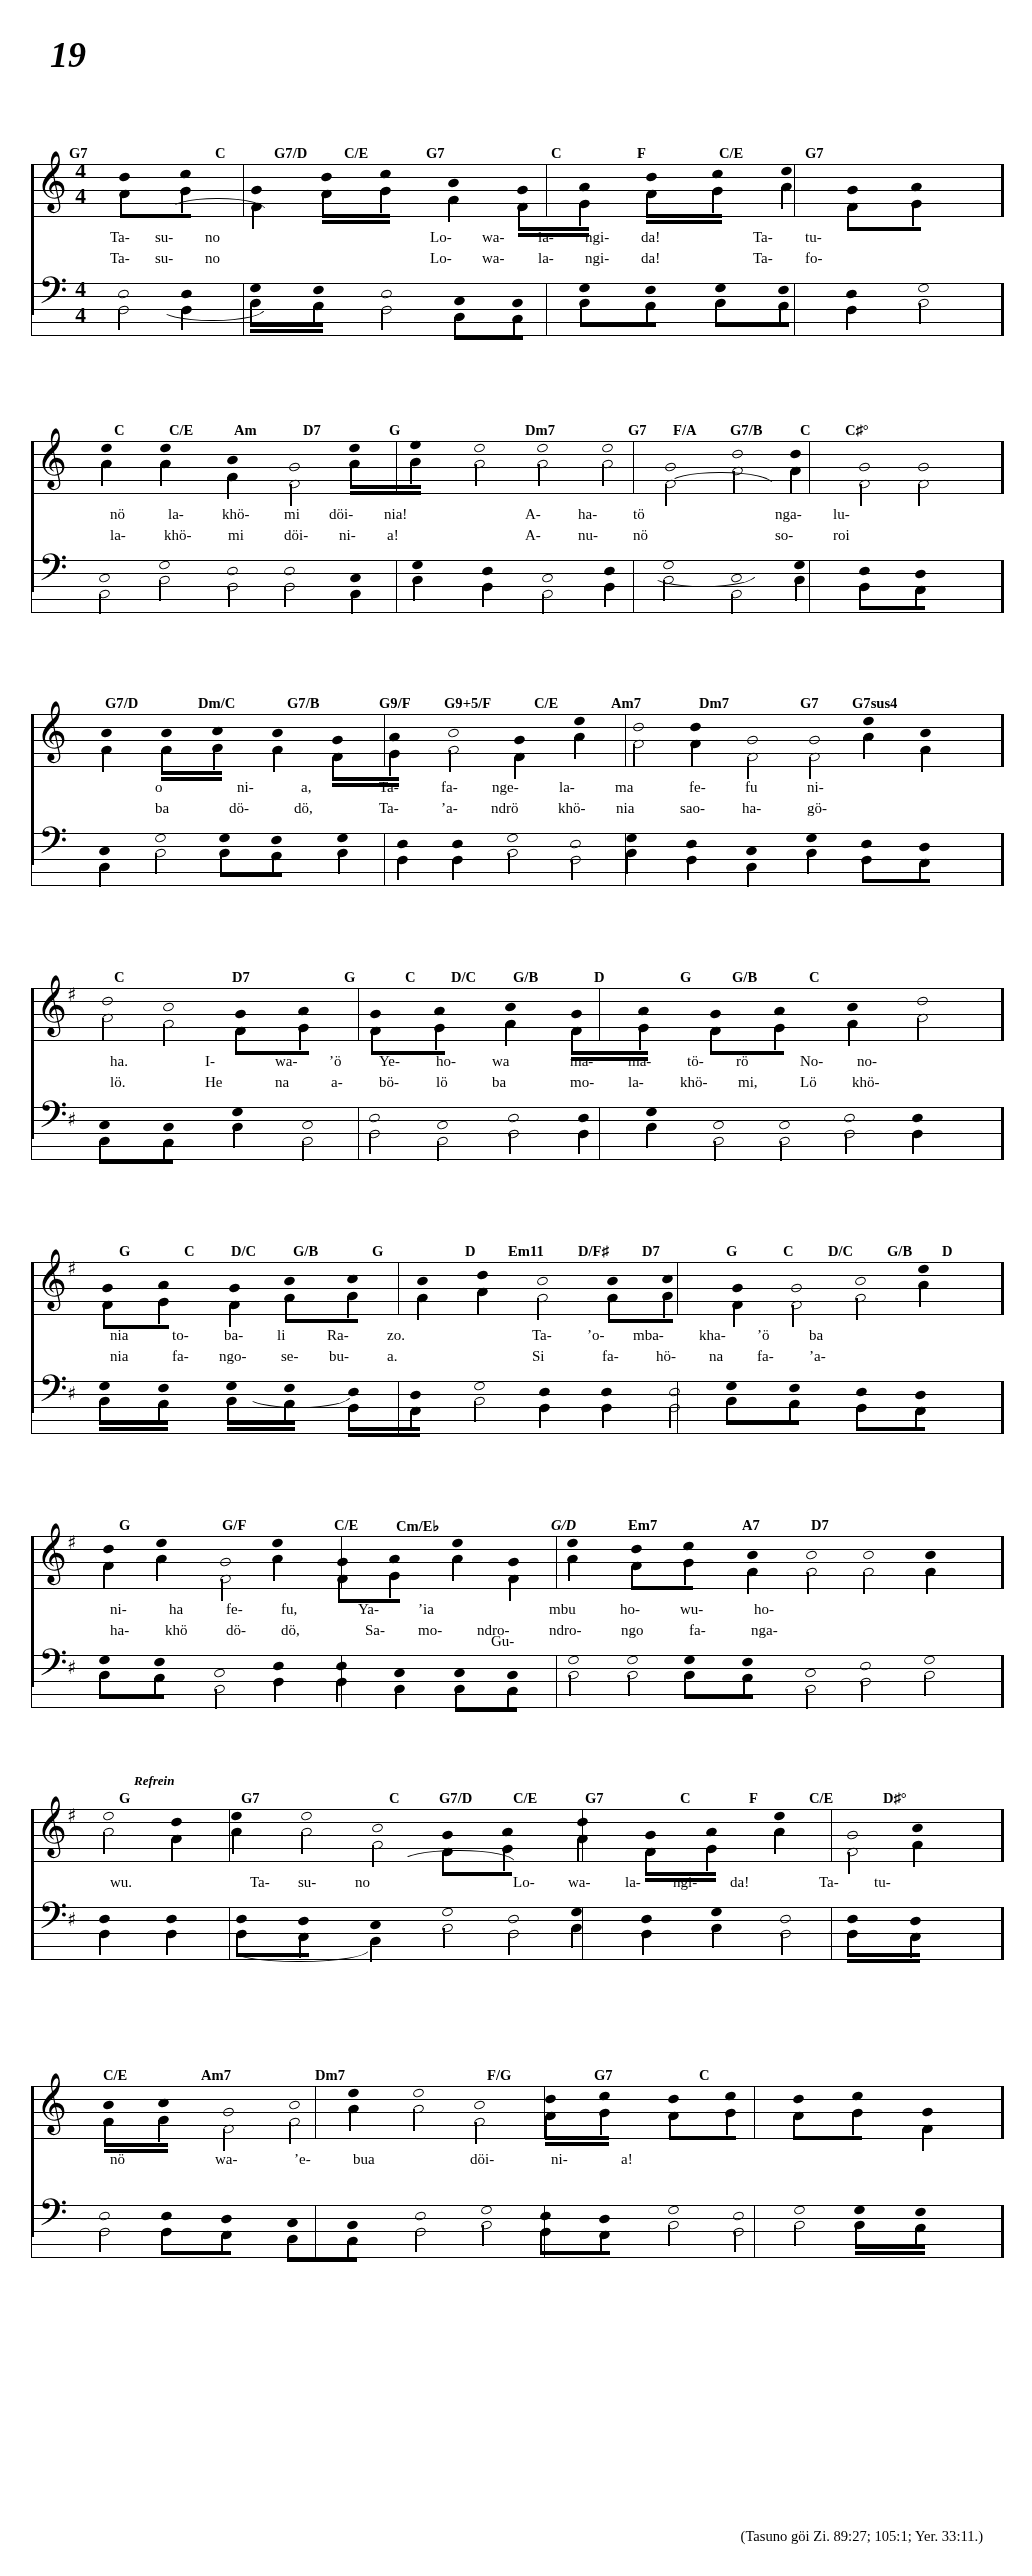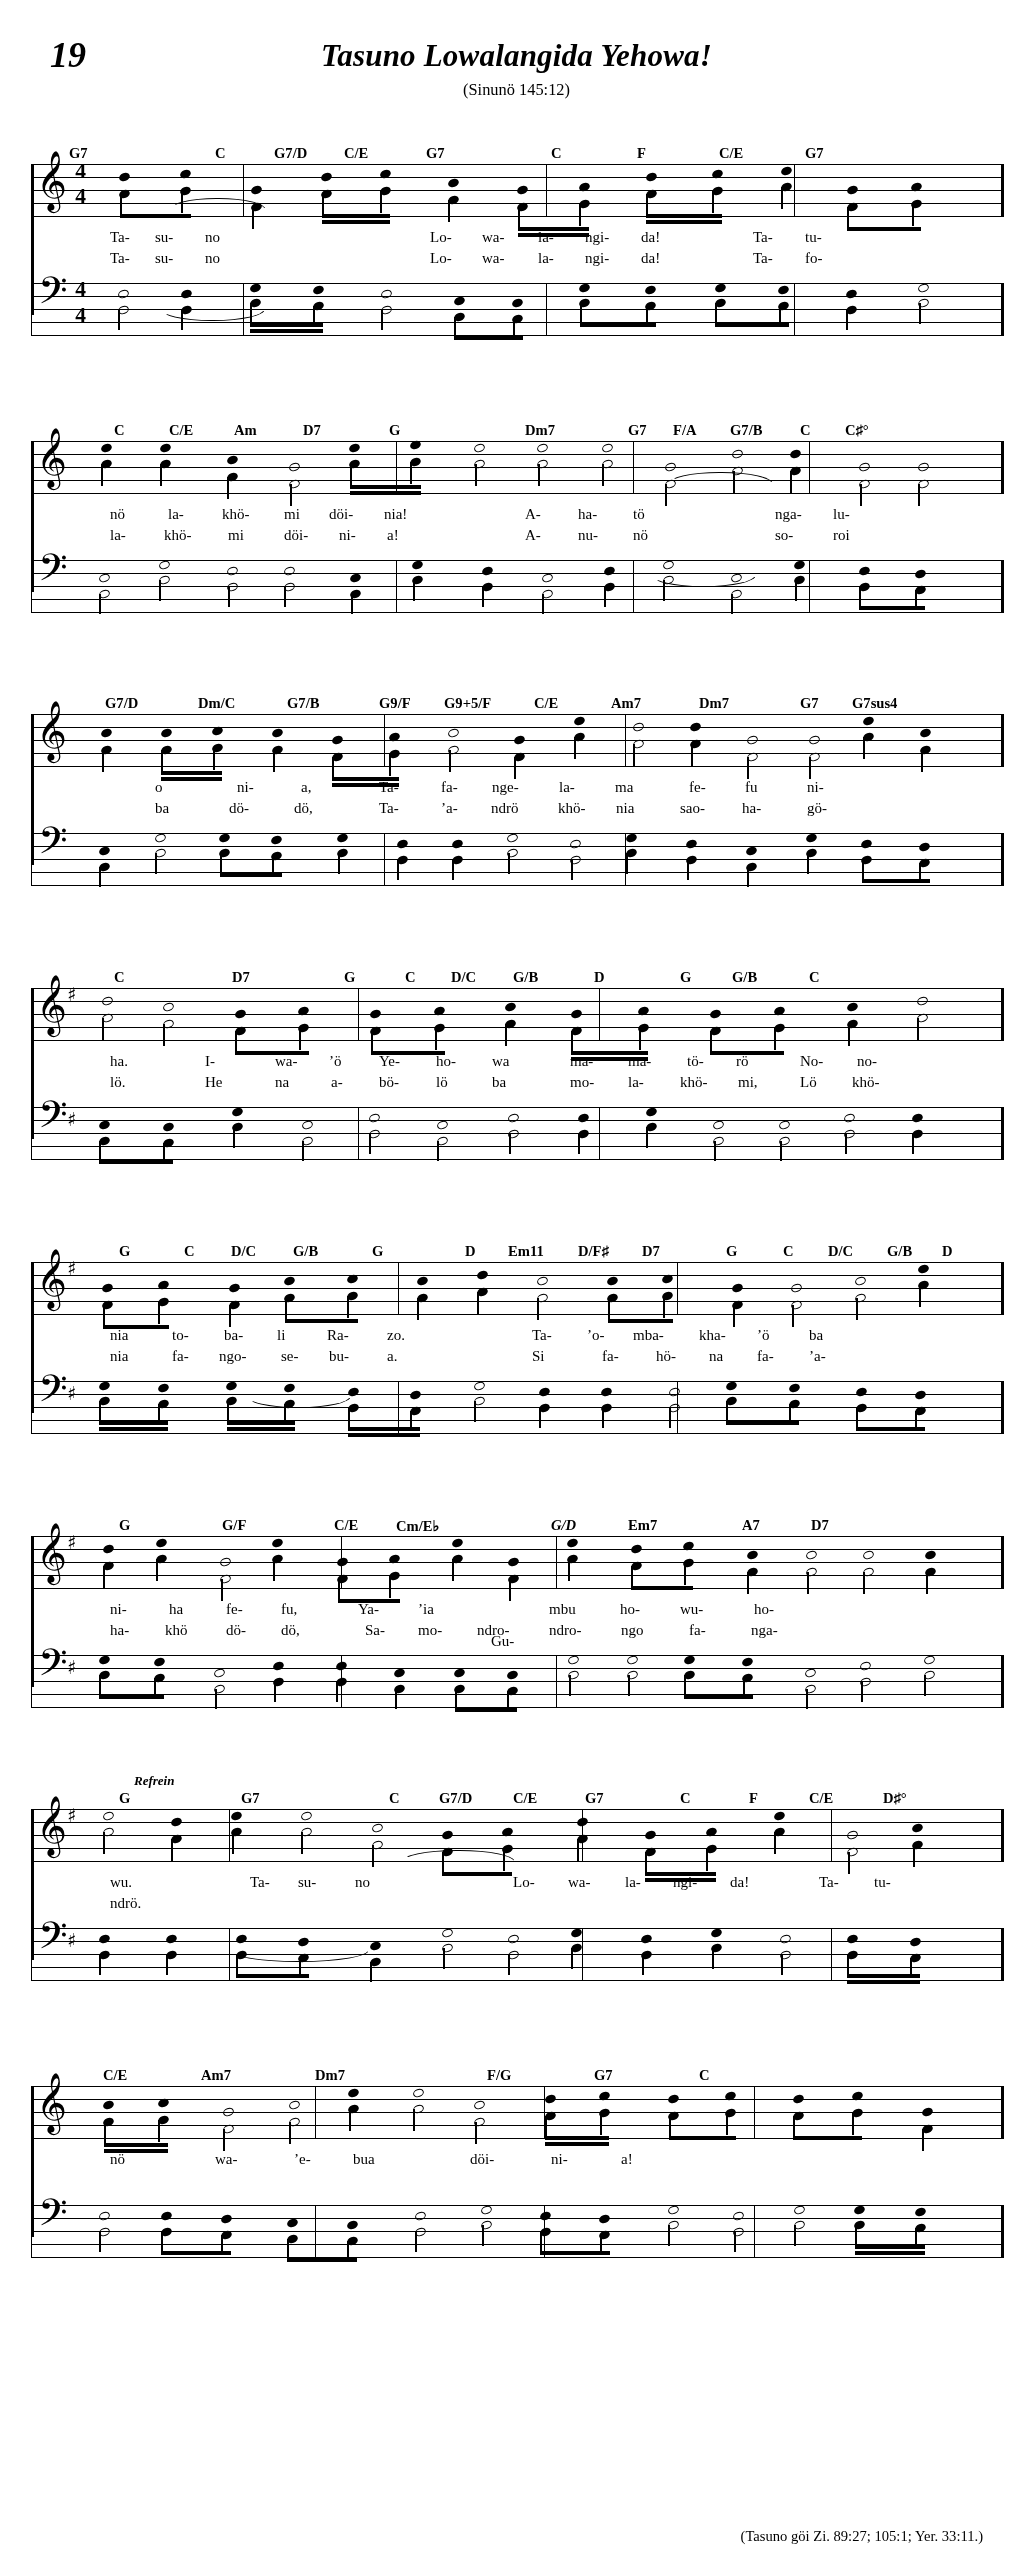--- a/index.html
+++ b/index.html
@@ -199,22 +199,20 @@
     font-family: "Liberation Serif", serif;
   }
 </style>
 </head>
 <body>
 
 <div class="page">
 
   <div class="header">
     <div class="song-number">19</div>
-    <div class="song-title">Tasuno Lowalangida Yehowa!</div>
-    <div class="song-subtitle">(Sinunö 145:12)</div>
   </div>
 
   <div id="systems-root">
       <div class="system" style="position: absolute; left: 31px; top: 145px; width: 971px;">
         <div class="chord-row">
           <div class="chord" style="left: 38px;">G7</div>
           <div class="chord" style="left: 184px;">C</div>
           <div class="chord" style="left: 243px;">G7/D</div>
           <div class="chord" style="left: 313px;">C/E</div>
           <div class="chord" style="left: 395px;">G7</div>
@@ -1250,23 +1248,20 @@
           <div class="lyric" style="left: 267px;">su-</div>
           <div class="lyric" style="left: 324px;">no</div>
           <div class="lyric" style="left: 482px;">Lo-</div>
           <div class="lyric" style="left: 537px;">wa-</div>
           <div class="lyric" style="left: 594px;">la-</div>
           <div class="lyric" style="left: 642px;">ngi-</div>
           <div class="lyric" style="left: 699px;">da!</div>
           <div class="lyric" style="left: 788px;">Ta-</div>
           <div class="lyric" style="left: 843px;">tu-</div>
         </div>
-        <div class="lyrics">
-          <div class="lyric" style="left: 79px;">ndrö.</div>
-        </div>
         <div class="staff" style="margin-top: 12px;">
           <div class="line l0"></div>
           <div class="line l1"></div>
           <div class="line l2"></div>
           <div class="line l3"></div>
           <div class="line l4"></div>
           <div class="clef-f" style="left: 6.9px; top: -10.3px;">𝄢</div>
           <div class="keysig" style="left: 36px; top: 3.4px;">♯</div>
           <div class="notehead" style="left: 68px; top: 7.7px;"></div>
           <div class="notehead" style="left: 68px; top: 23px;"></div>

